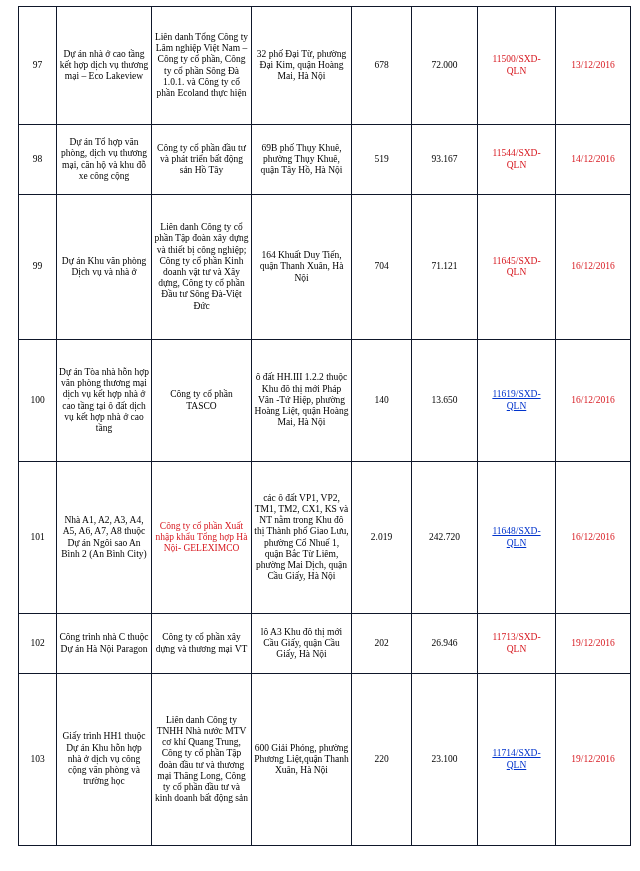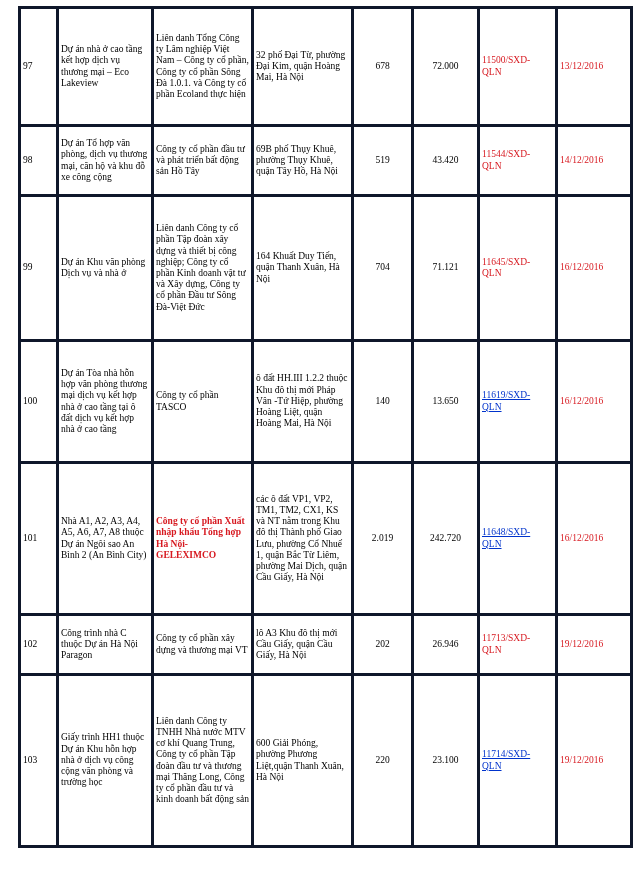--- a/index.html
+++ b/index.html
@@ -19,22 +19,23 @@
     position: relative;
     box-sizing: border-box;
     padding: 6px 8px 4px 18px;
   }
   table.doc-table {
     border-collapse: collapse;
     width: 612px;
     table-layout: fixed;
   }
   table.doc-table td {
-    border: 3px solid #0f172a;
+    border: 1px solid #0f172a;
     vertical-align: middle;
+    text-align: center;
     font-size: 9.5px;
     line-height: 1.18;
     padding: 2px 2px;
     word-wrap: break-word;
     overflow-wrap: break-word;
   }
   col.c-stt { width: 38px; }
   col.c-name { width: 95px; }
   col.c-owner { width: 100px; }
   col.c-addr { width: 100px; }
@@ -46,21 +47,21 @@
   .cell-stt { font-size: 10px; }
   .cell-name { font-size: 9.5px; margin-left: 47px; }
   .cell-owner { font-size: 9.5px; }
   .cell-addr { font-size: 9.5px; }
   .cell-num { font-size: 10px; text-align: center; }
   .cell-docno { font-size: 9.5px; }
   .cell-date { font-size: 9.5px; }
 
   .red { color: #d71920; }
   .blue { color: #0033cc; text-decoration: underline; }
-  .bold { font-weight: bold; }
+  .bold { font-weight: normal; }
 
   .docno-line { display: block; }
 </style>
 </head>
 <body>
 
 <div class="page">
   <table class="doc-table">
     <colgroup>
       <col class="c-stt">
@@ -87,21 +88,21 @@
         </td>
         <td class="cell-date red">13/12/2016</td>
       </tr>
 
       <tr style="height:70px;">
         <td class="cell-stt">98</td>
         <td class="cell-name">Dự án Tổ hợp văn phòng, dịch vụ thương mại, căn hộ và khu đỗ xe công cộng</td>
         <td class="cell-owner">Công ty cổ phần đầu tư và phát triển bất động sản Hồ Tây</td>
         <td class="cell-addr">69B phố Thụy Khuê, phường Thụy Khuê, quận Tây Hồ, Hà Nội</td>
         <td class="cell-num">519</td>
-        <td class="cell-num">43.420</td>
+        <td class="cell-num">93.167</td>
         <td class="cell-docno red">
           <span class="docno-line">11544/SXD-</span>
           <span class="docno-line">QLN</span>
         </td>
         <td class="cell-date red">14/12/2016</td>
       </tr>
 
       <tr style="height:145px;">
         <td class="cell-stt">99</td>
         <td class="cell-name">Dự án Khu văn phòng Dịch vụ và nhà ở</td>

